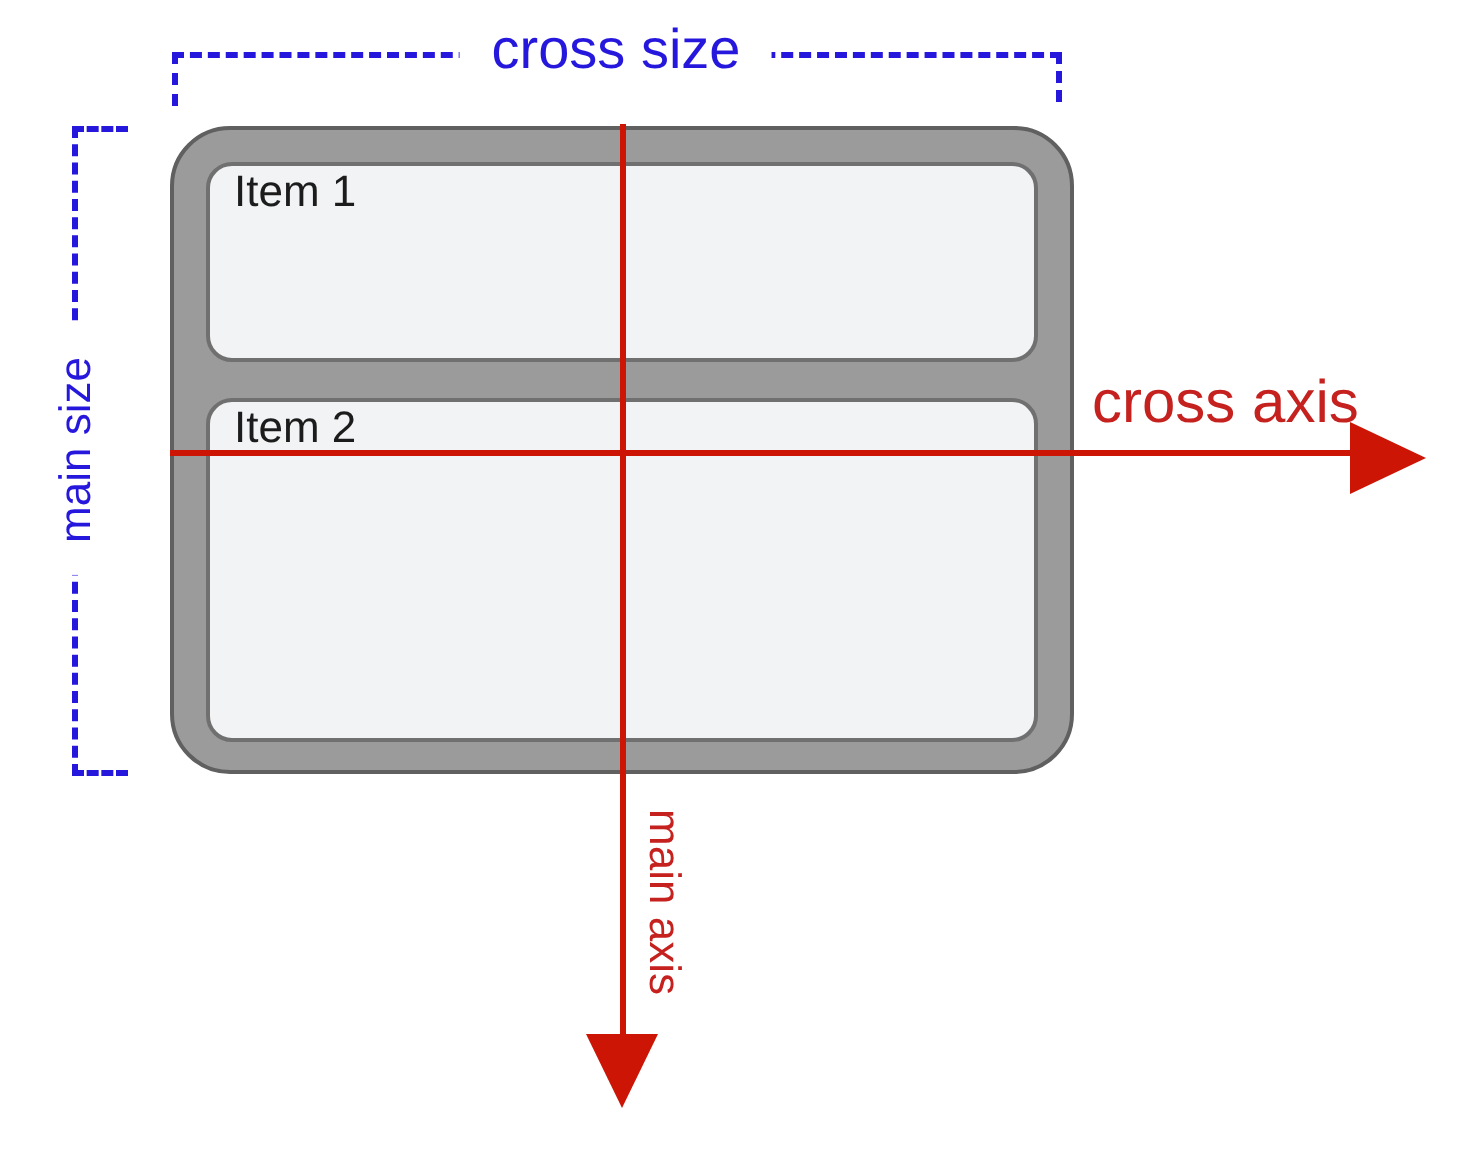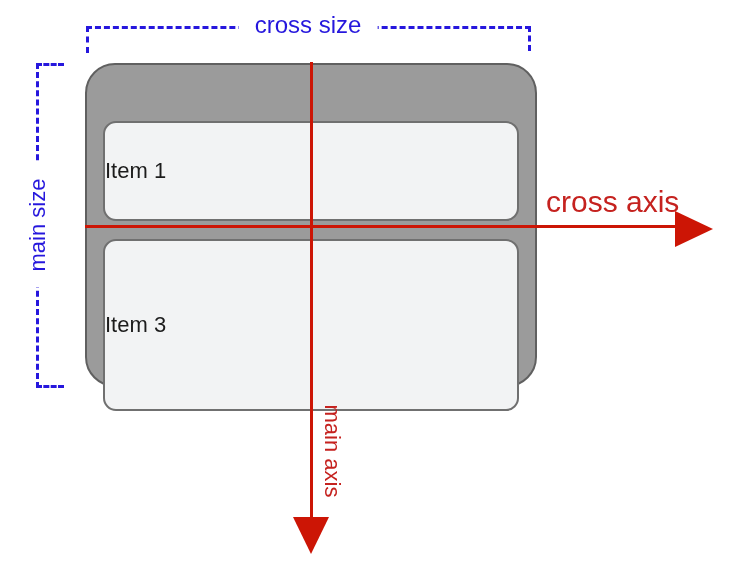--- a/index.html
+++ b/index.html
@@ -31,39 +31,39 @@
     border:2px solid var(--container-border);
     border-radius:30px;
     z-index:2;
   }
   .flex-item{
     position:absolute;left:16px;
     width:416px;
     background:var(--item-fill);
     border:2px solid var(--item-border);
     border-radius:13px;
-    display:flex;align-items:center;
-    padding-left:0;
-    font-size:22px;color:var(--item-text);margin-top:40px;
+    display:flex;align-items:flex-start;
+    padding-left:12px;
+    font-size:22px;color:var(--item-text);
   }
   .flex-item.item-1{top:16px;height:100px;}
   .flex-item.item-2{top:134px;height:172px;}
 
   
   .dash-h{border-top:3px dashed var(--size-annotation);}
   .dash-v{border-left:3px dashed var(--size-annotation);}
   .cross-size-line{position:absolute;left:86px;top:26px;width:445px;height:0;z-index:3;}
   .cross-size-tick-left{position:absolute;left:86px;top:26px;width:0;height:27px;z-index:3;}
   .cross-size-tick-right{position:absolute;left:528px;top:26px;width:0;height:25px;z-index:3;}
   .cross-size-label{
     position:absolute;left:308px;top:25px;
     transform:translate(-50%,-50%);
     background:var(--background);
     padding:0 16px;white-space:nowrap;
-    font-size:24px;color:var(--size-annotation);
+    font-size:28px;color:var(--size-annotation);
     z-index:4;
   }
   .main-size-line{position:absolute;left:36px;top:63px;width:0;height:325px;z-index:3;}
   .main-size-tick-top{position:absolute;left:36px;top:63px;width:28px;height:0;z-index:3;}
   .main-size-tick-bottom{position:absolute;left:36px;top:385px;width:28px;height:0;z-index:3;}
   .main-size-label{
     position:absolute;left:38px;top:225px;
     transform:translate(-50%,-50%) rotate(-90deg);
     background:var(--background);
     padding:0 16px;white-space:nowrap;
@@ -123,21 +123,21 @@
   <div class="main-size-line dash-v"></div>
   <div class="main-size-tick-top dash-h"></div>
   <div class="main-size-tick-bottom dash-h"></div>
   <div class="main-size-label">main size</div>
 
   <div class="flex-container">
     <div class="flex-item item-1">
       <span>Item 1</span>
     </div>
     <div class="flex-item item-2">
-      <span>Item 3</span>
+      <span>Item 2</span>
     </div>
   </div>
 
   <div class="cross-axis-line"></div>
   <div class="cross-axis-arrowhead"></div>
   <div class="cross-axis-label">cross axis</div>
 
   <div class="main-axis-line"></div>
   <div class="main-axis-arrowhead"></div>
   <div class="main-axis-label">main axis</div>

